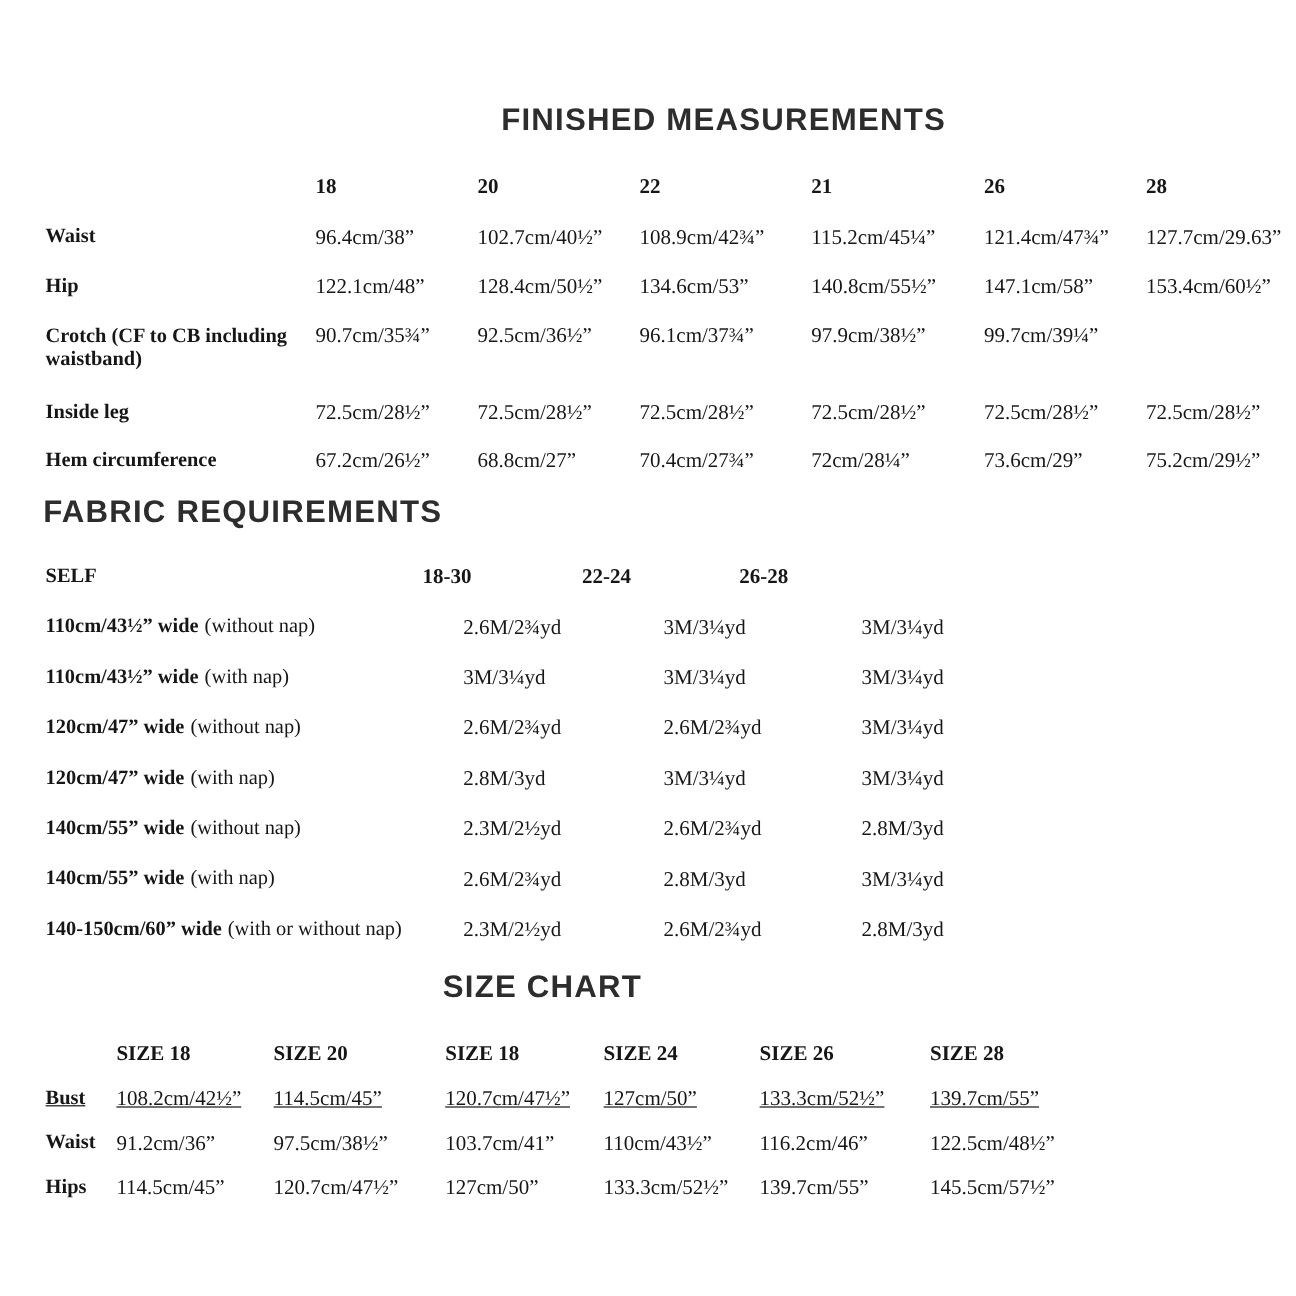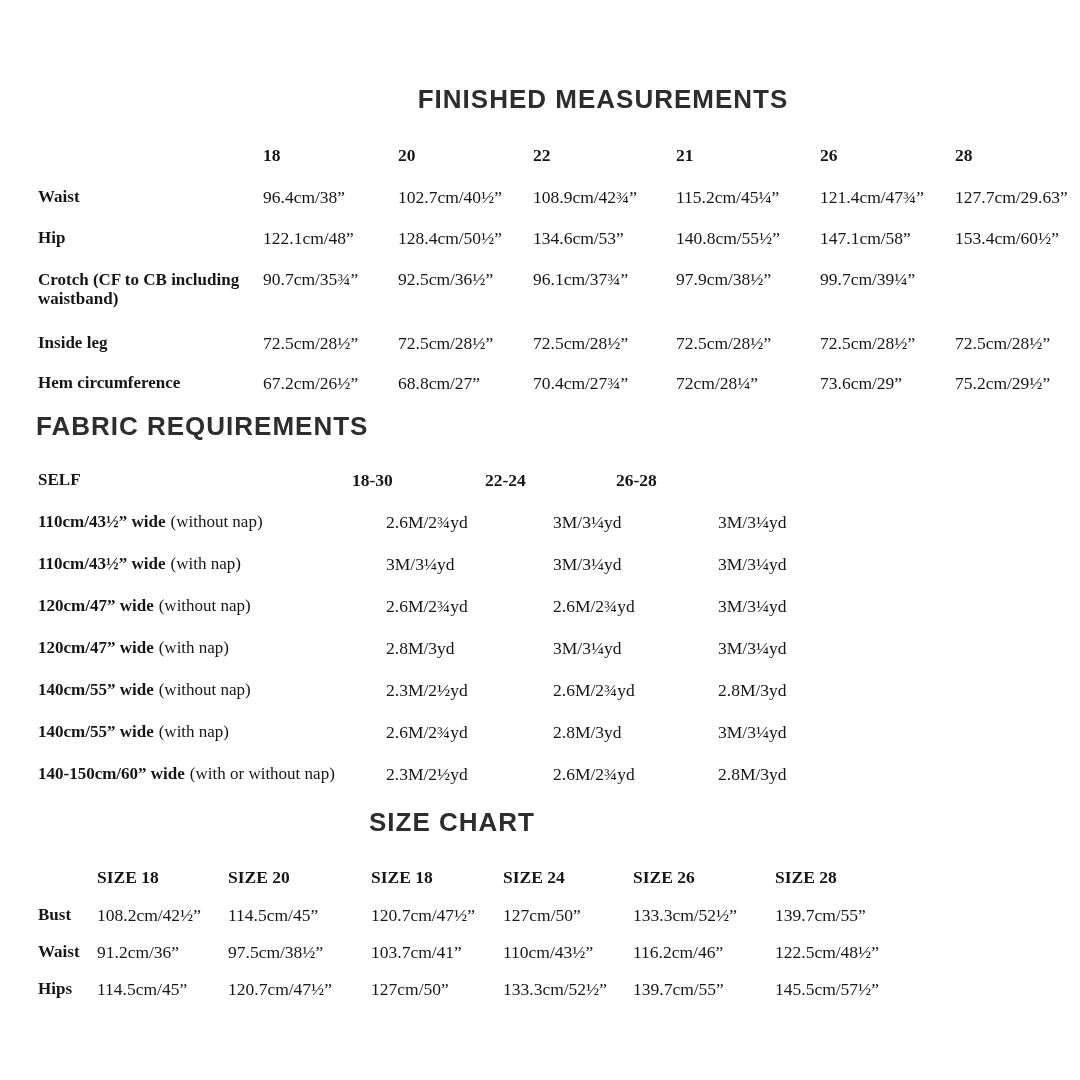--- a/index.html
+++ b/index.html
@@ -41,21 +41,21 @@
   .fm-row-waist{margin-top:22px;}
   .fm-row-hip{margin-top:21px;}
   .fm-row-crotch{margin-top:22px;line-height:19px;}
   .fm-row-inside{margin-top:25px;}
   .fm-row-hem{margin-top:20px;}
 
   .fr-row-self{margin-top:29px;}
   .fr-row{margin-top:22px;gap:34px;}
 
   .sc-head{margin-top:30px;}
-  .sc-row-bust{margin-top:18px;}
+  .sc-row-bust{margin-top:18px;text-decoration:underline;}
   .sc-row-waist{margin-top:17px;}
   .sc-row-hips{margin-top:17px;}
 </style>
 </head>
 <body>
 
 <div class="page">
 
   <h1 id="fm-title" class="sec-title">FINISHED MEASUREMENTS</h1>
 

